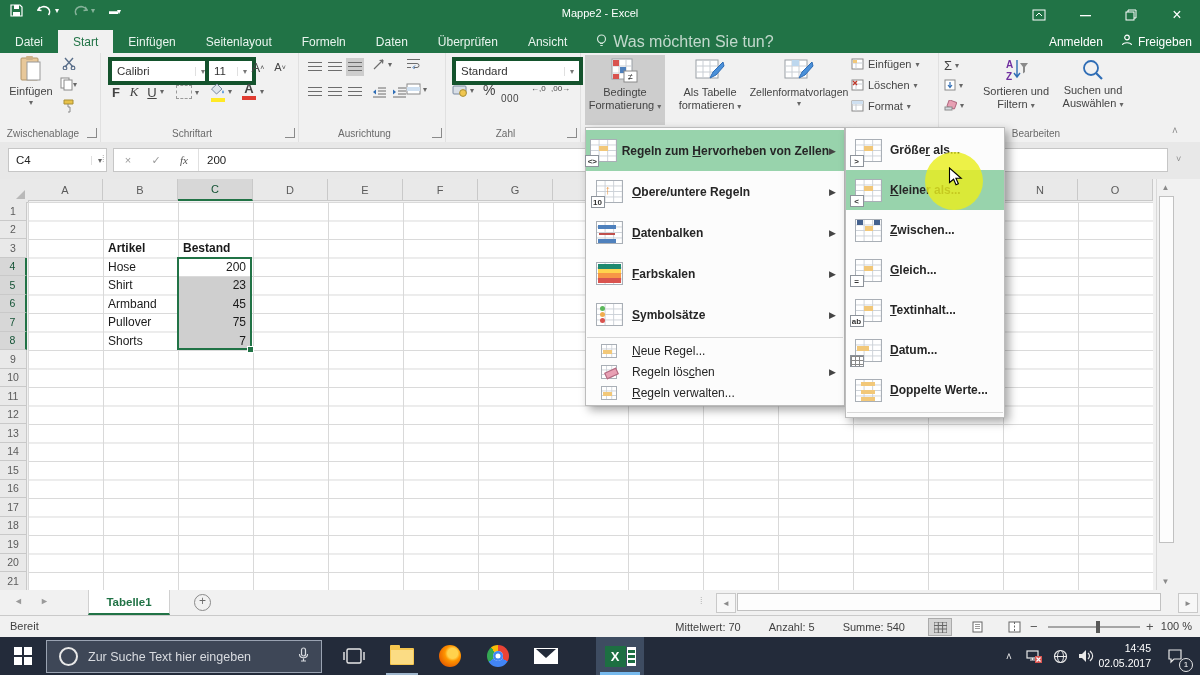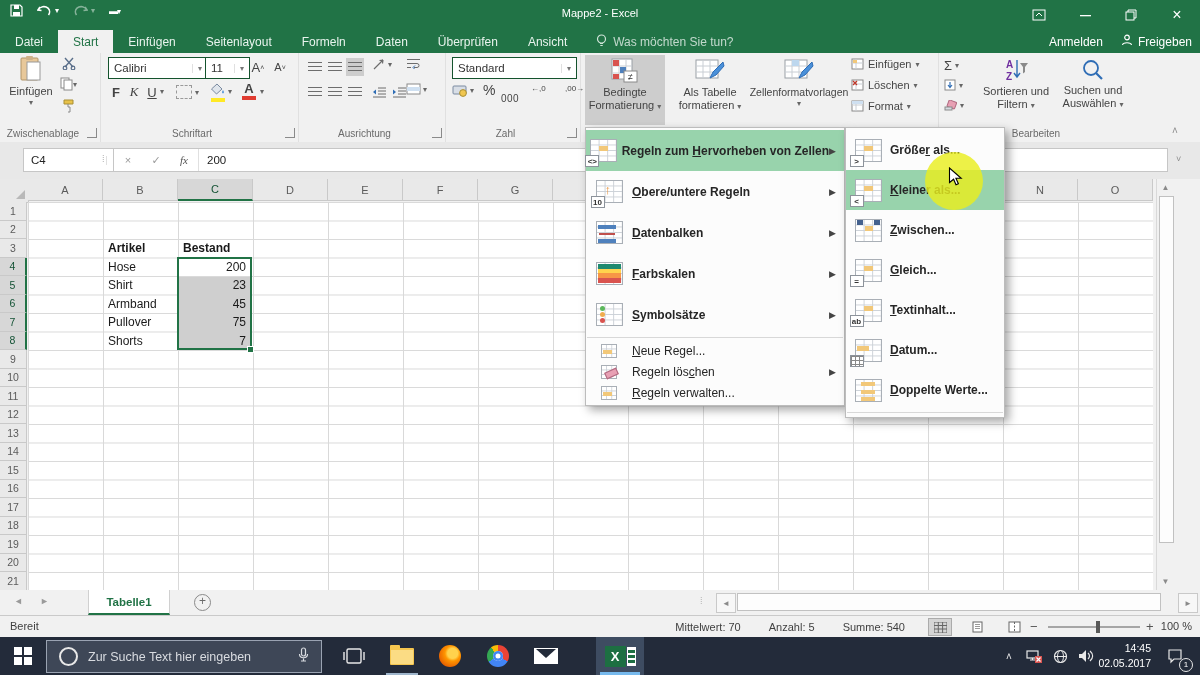--- a/index.html
+++ b/index.html
@@ -9,41 +9,41 @@
   #titlebar{position:absolute;left:0;top:0;width:1200px;height:30px;background:#217346;color:#fff;}
   #title{position:absolute;left:0;right:0;top:7px;text-align:center;font-size:11px;color:#fff;}
   .qat{position:absolute;left:10px;top:4px;display:flex;align-items:center;gap:14px;}
   .qat svg{display:block;}
   .winbtns{position:absolute;right:0;top:0;height:30px;display:flex;}
   .winbtn{width:46px;height:30px;display:flex;align-items:center;justify-content:center;color:#fff;font-size:13px;}
   
   #tabrow{position:absolute;left:0;top:30px;width:1200px;height:23px;background:#217346;display:flex;align-items:stretch;}
   .rtab{padding:0 15px;font-size:12px;color:#e9f4ee;display:flex;align-items:center;}
   .rtab.active{background:#f1f1f1;color:#217346;}
-  .tellme{display:flex;align-items:center;gap:6px;margin-left:14px;color:rgba(255,255,255,.72);font-size:12px;}
+  .tellme{display:flex;align-items:center;gap:6px;margin-left:14px;color:rgba(255,255,255,.72);font-size:16px;}
   .account{position:absolute;right:8px;top:0;height:23px;display:flex;align-items:center;gap:18px;color:#fff;font-size:12px;}
   .account .fg{display:flex;align-items:center;gap:5px;}
   
   #ribbon{position:absolute;left:0;top:53px;width:1200px;height:89px;background:#f1f1f1;border-bottom:1px solid #d5d5d5;font-size:11px;color:#444;}
   .rgroup{position:absolute;top:0;height:89px;border-right:1px solid #e0e0e0;}
   .glabel{position:absolute;bottom:3px;left:0;right:14px;text-align:center;font-size:10px;color:#6a6a6a;}
   .launcher{position:absolute;bottom:4px;right:3px;width:9px;height:9px;border-right:1.5px solid #8a8a8a;border-bottom:1.5px solid #8a8a8a;}
-  .combo{position:absolute;height:20px;background:#fff;border:1px solid #14532d;font-size:11.5px;color:#333;display:flex;align-items:center;padding-left:5px;}
+  .combo{position:absolute;height:20px;background:#fff;border:4px solid #14532d;font-size:11.5px;color:#333;display:flex;align-items:center;padding-left:5px;}
   .combo .dd{margin-left:auto;width:14px;text-align:center;color:#777;border-left:1px solid #e0e0e0;font-size:8px;}
   .mini{position:absolute;display:flex;align-items:center;justify-content:center;color:#444;}
   .dda{font-size:8px;color:#666;}
   .bigbtn{position:absolute;top:2px;display:flex;flex-direction:column;align-items:center;}
   .bigbtn .cap{font-size:11px;color:#444;text-align:center;line-height:13px;}
   .pressed{background:#cdcdcd;}
   .barsicon{width:14px;height:10px;background:repeating-linear-gradient(#6d6d6d 0 1.5px,transparent 1.5px 4px);}
   .sqicon{width:14px;height:12px;border:1px dashed #9a9a9a;position:relative;}
   .fillbar{width:14px;height:3.5px;margin-top:1px;}
   
   #formulabar{position:absolute;left:0;top:142px;width:1200px;height:37px;background:#e8e8e8;border-bottom:1px solid #cfcfcf;}
-  #namebox{position:absolute;left:23px;top:6px;width:90px;height:22px;background:#fff;border:1px solid #c6c6c6;font-size:11.5px;color:#222;display:flex;align-items:center;padding-left:7px;}
+  #namebox{position:absolute;left:8px;top:6px;width:90px;height:22px;background:#fff;border:1px solid #c6c6c6;font-size:11.5px;color:#222;display:flex;align-items:center;padding-left:7px;}
   #fxpanel{position:absolute;left:113px;top:6px;width:1053px;height:22px;background:#fff;border:1px solid #c6c6c6;display:flex;align-items:center;}
   .fxbtn{width:28px;text-align:center;color:#9a9a9a;font-size:11px;}
   #fxval{border-left:1px solid #e0e0e0;padding-left:8px;font-size:11.5px;color:#222;height:100%;display:flex;align-items:center;flex:1;}
   
   #sheet{position:absolute;left:0;top:179px;width:1200px;height:411px;background:#f1f1f1;}
   #corner{position:absolute;left:0;top:0;width:28px;height:23px;background:#e9e9e9;border-right:1px solid #c9c9c9;border-bottom:1px solid #c9c9c9;}
   #corner:after{content:"";position:absolute;right:3px;bottom:3px;border-left:9px solid transparent;border-bottom:9px solid #b9b9b9;}
   #colheaders{position:absolute;left:28px;top:0;height:23px;display:flex;}
   .colh{width:75px;height:22px;background:#e9e9e9;border-right:1px solid #c9c9c9;border-bottom:1px solid #c9c9c9;
     font-size:11px;color:#5b5b5b;display:flex;align-items:center;justify-content:center;box-sizing:border-box;}
@@ -358,21 +358,21 @@
           </svg>
           <span class="dda" style="margin-left:2px;">▾</span>
         </div>
       <div class="mini" style="left:38px;top:29px;font-size:14px;">
           <span>%</span>
         </div>
       <div class="mini" style="left:56px;top:40px;font-size:10px;letter-spacing:.5px;">
           <span>000</span>
         </div>
       <div class="mini" style="left:86px;top:31px;font-size:8px;">←,0</div>
-      <div class="mini" style="left:106px;top:31px;font-size:8px;margin-left:14px;">,00→</div>
+      <div class="mini" style="left:106px;top:31px;font-size:8px;">,00→</div>
       <div class="glabel">Zahl</div>
       <div class="launcher"></div>
     </div>
 
     <div class="rgroup" style="left:580px;width:265px;border-right:none;">
       <div class="bigbtn pressed" style="left:5px;width:80px;height:70px;">
         <span style="margin-top:3px;"><svg width="28" height="26" viewBox="0 0 28 26">
               <rect x="1" y="1" width="20" height="20" fill="#fff" stroke="#9aa0a6"></rect>
               <path d="M8 1 v20 M15 1 v20 M1 8 h20 M1 15 h20" stroke="#c9ced4"></path>
               <rect x="2" y="2" width="6" height="6" fill="#d9534f"></rect>

